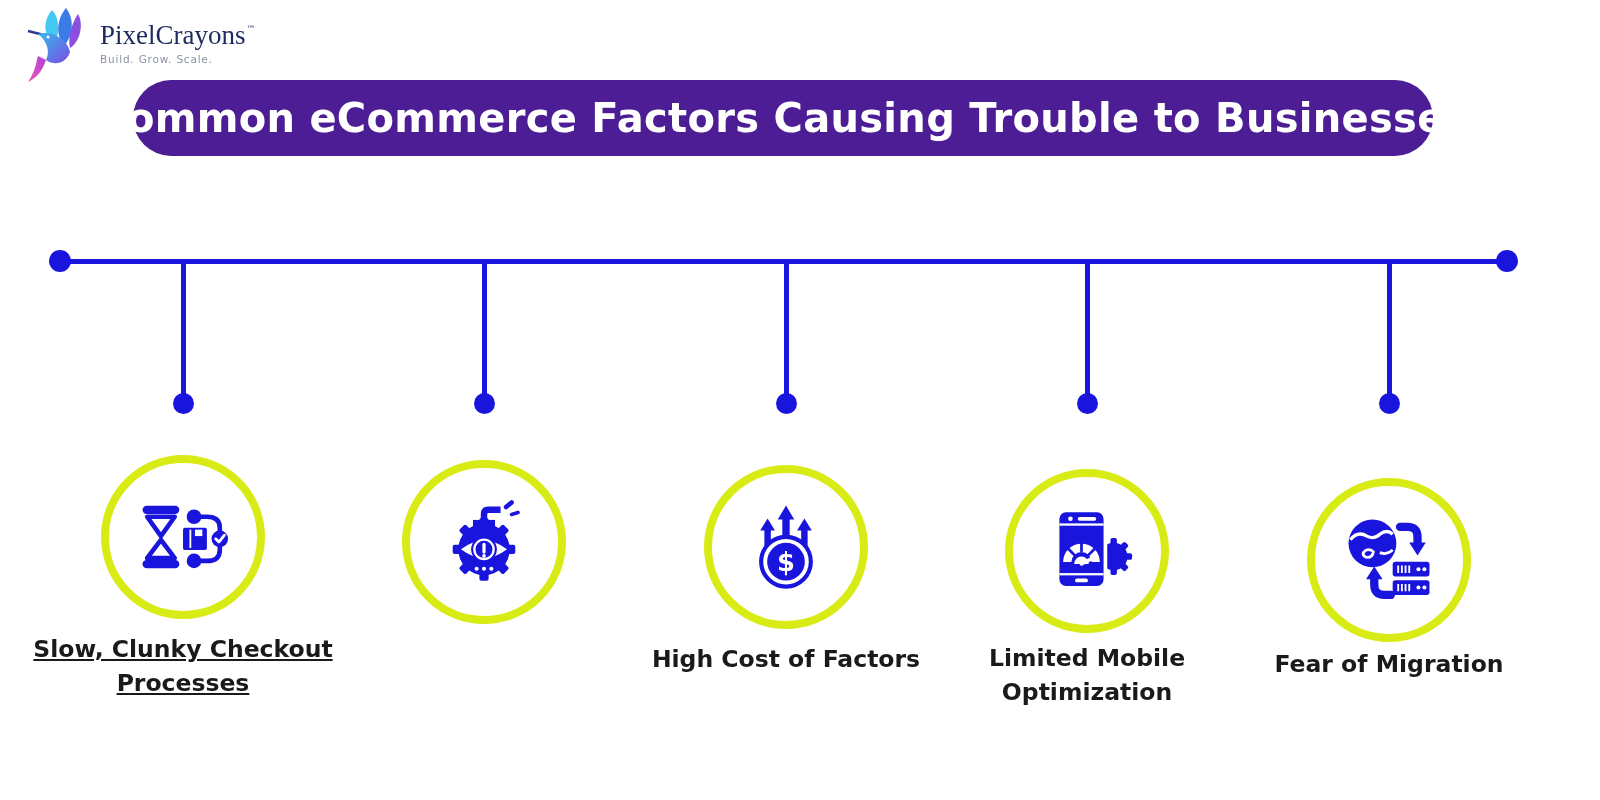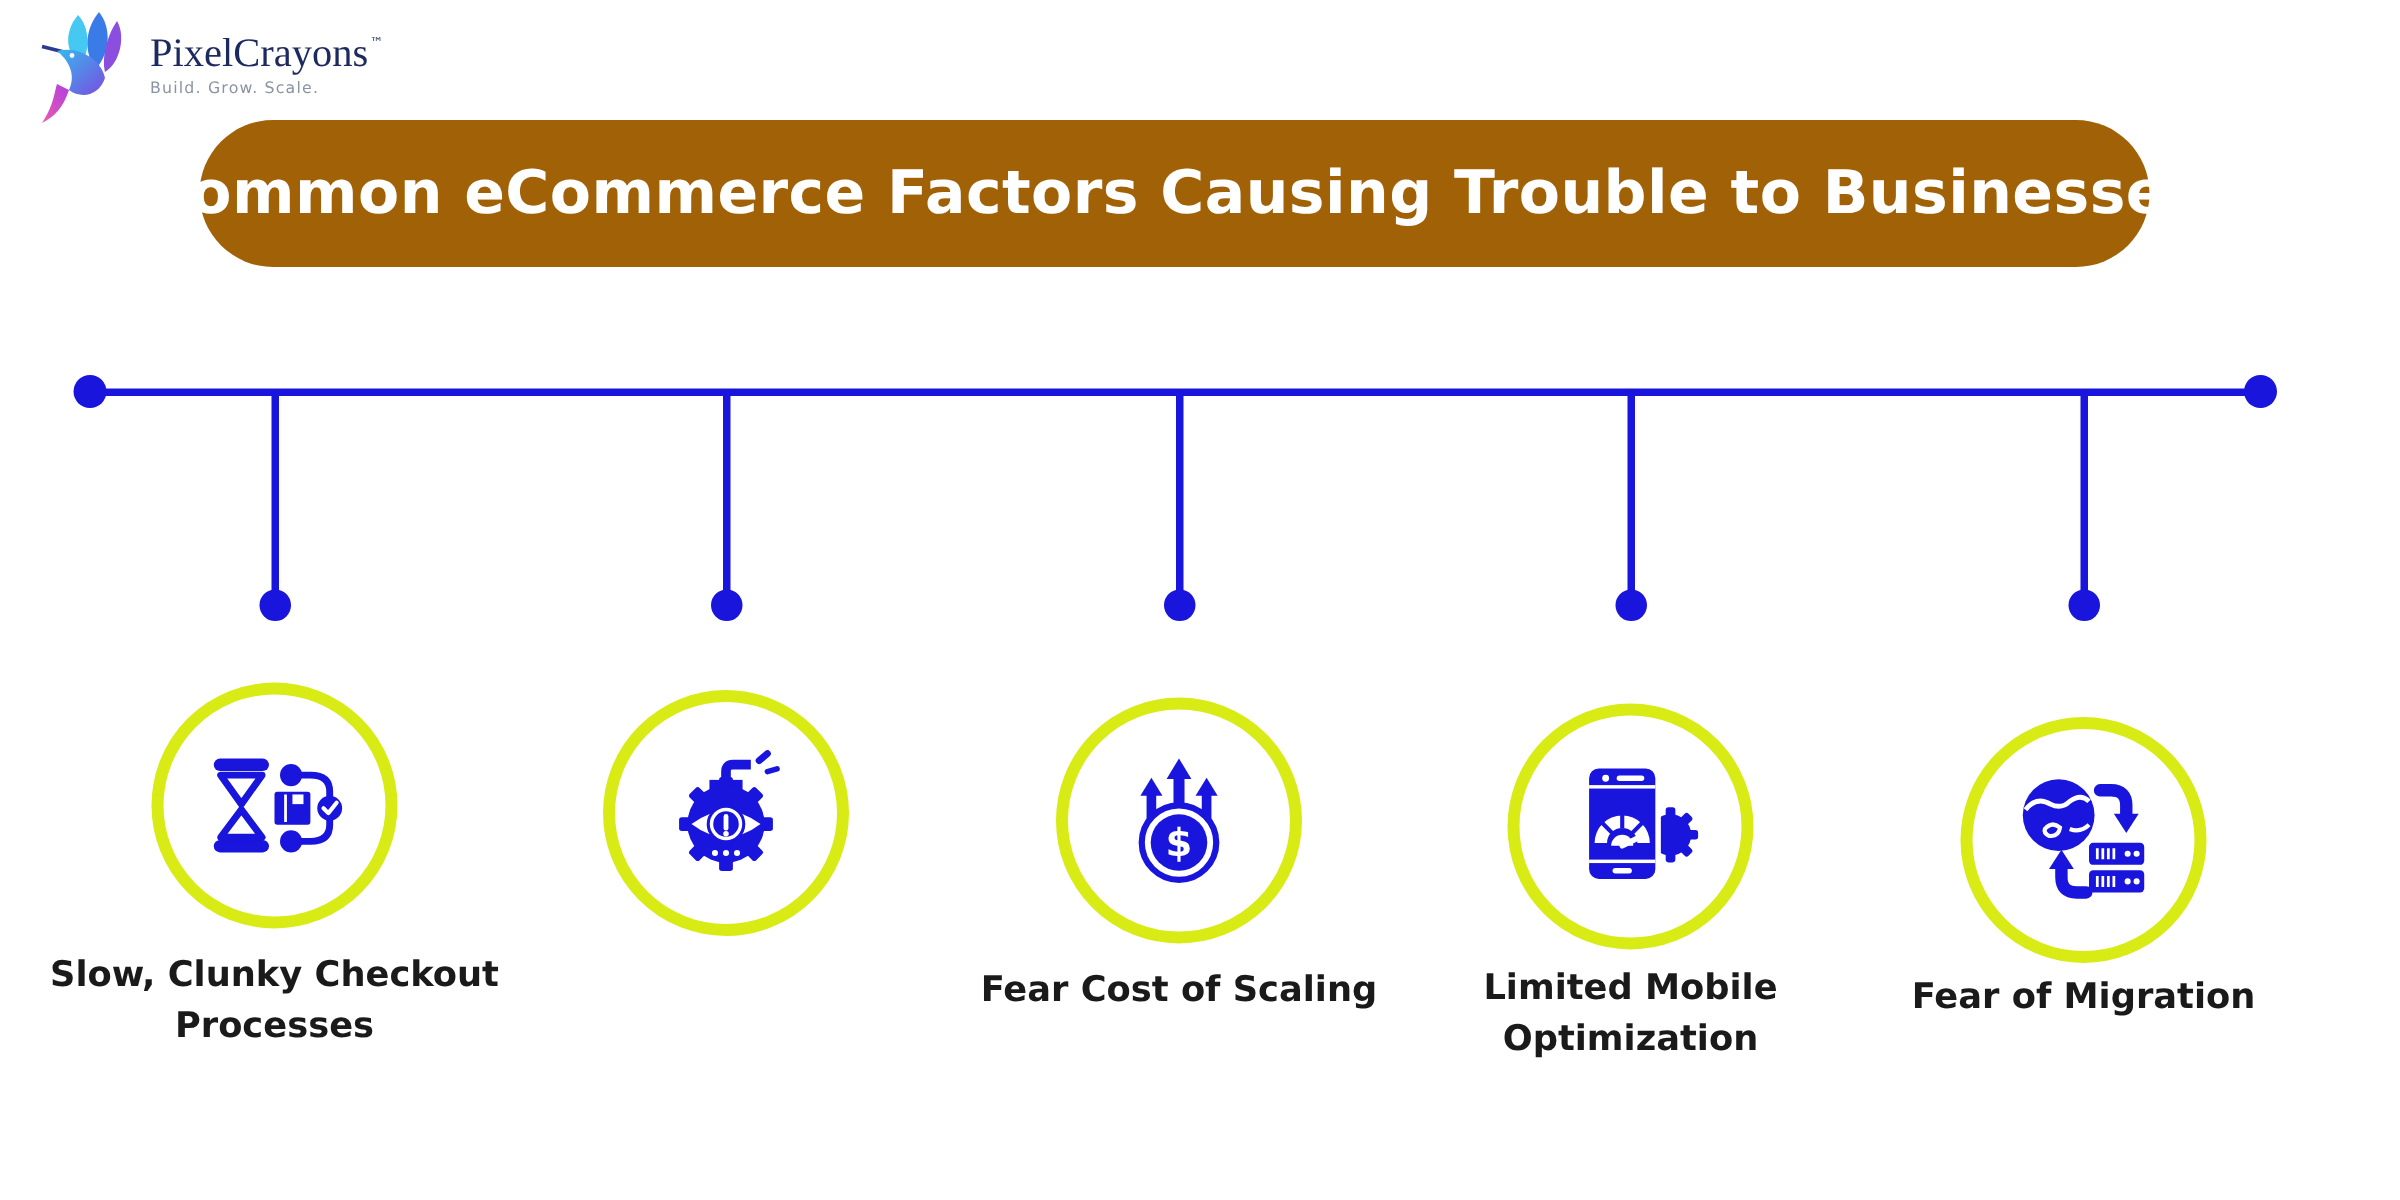--- a/index.html
+++ b/index.html
@@ -8,21 +8,21 @@
 
   
   .logo{position:absolute;left:24px;top:6px;display:flex;align-items:flex-start;gap:4px;}
   .logo-text{display:flex;flex-direction:column;margin-top:16px;}
   .brand-row{display:flex;align-items:flex-start;}
   .brand{font-family:"Liberation Serif","DejaVu Serif",serif;font-weight:400;font-size:27px;color:#1d2a5f;line-height:1;}
   .tm{font-size:9px;color:#1d2a5f;margin-top:2px;margin-left:1px;}
   .tagline{font-size:10.5px;color:#8a93a3;letter-spacing:.8px;margin-top:4px;}
 
   
-  .banner{position:absolute;left:133px;top:80px;width:1300px;height:98px;background:#a16207;border-radius:53px;display:flex;align-items:center;justify-content:center;}
+  .banner{position:absolute;left:133px;top:80px;width:1300px;height:76px;background:#4c1d95;border-radius:53px;display:flex;align-items:center;justify-content:center;}
   .banner-title{color:#ffffff;font-size:40px;font-weight:700;letter-spacing:.3px;white-space:nowrap;margin:0;}
 
   
   .hline{position:absolute;left:60px;top:259px;width:1447px;height:5px;background:#1915dd;}
   .enddot{position:absolute;top:250px;width:22px;height:22px;border-radius:50%;background:#1915dd;}
   .vline{position:absolute;top:261px;width:5px;height:143px;background:#1915dd;}
   .vdot{position:absolute;top:393px;width:21px;height:21px;border-radius:50%;background:#1915dd;}
 
   
   .ring{position:absolute;width:148px;height:148px;border:8px solid #d9eb14;border-radius:50%;background:#ffffff;display:flex;align-items:center;justify-content:center;}
@@ -188,20 +188,20 @@
         <path d="M60,56 V64 M64,56 V64 M68,56 V64 M72,56 V64"></path>
         <path d="M60,76 V84 M64,76 V84 M68,76 V84 M72,76 V84"></path>
       </g>
       <circle cx="82" cy="60" r="2.2" fill="#ffffff"></circle>
       <circle cx="88.5" cy="60" r="2.2" fill="#ffffff"></circle>
       <circle cx="82" cy="80" r="2.2" fill="#ffffff"></circle>
       <circle cx="88.5" cy="80" r="2.2" fill="#ffffff"></circle>
     </svg>
   </div>
 
-  <div class="flabel" style="left:18px;top:632px;">Slow, Clunky Checkout
+  <div class="flabel" style="left:18px;top:632px;text-decoration:underline;">Slow, Clunky Checkout
 Processes</div>
-  <div class="flabel" style="left:621px;top:642px;">Fear Cost of Scaling</div>
+  <div class="flabel" style="left:621px;top:642px;">High Cost of Factors</div>
   <div class="flabel" style="left:1224px;top:647px;">Fear of Migration</div>
   <div class="flabel" style="left:922px;top:641px;">Limited Mobile
 Optimization</div>
 
 </div>
 
 </body></html>

